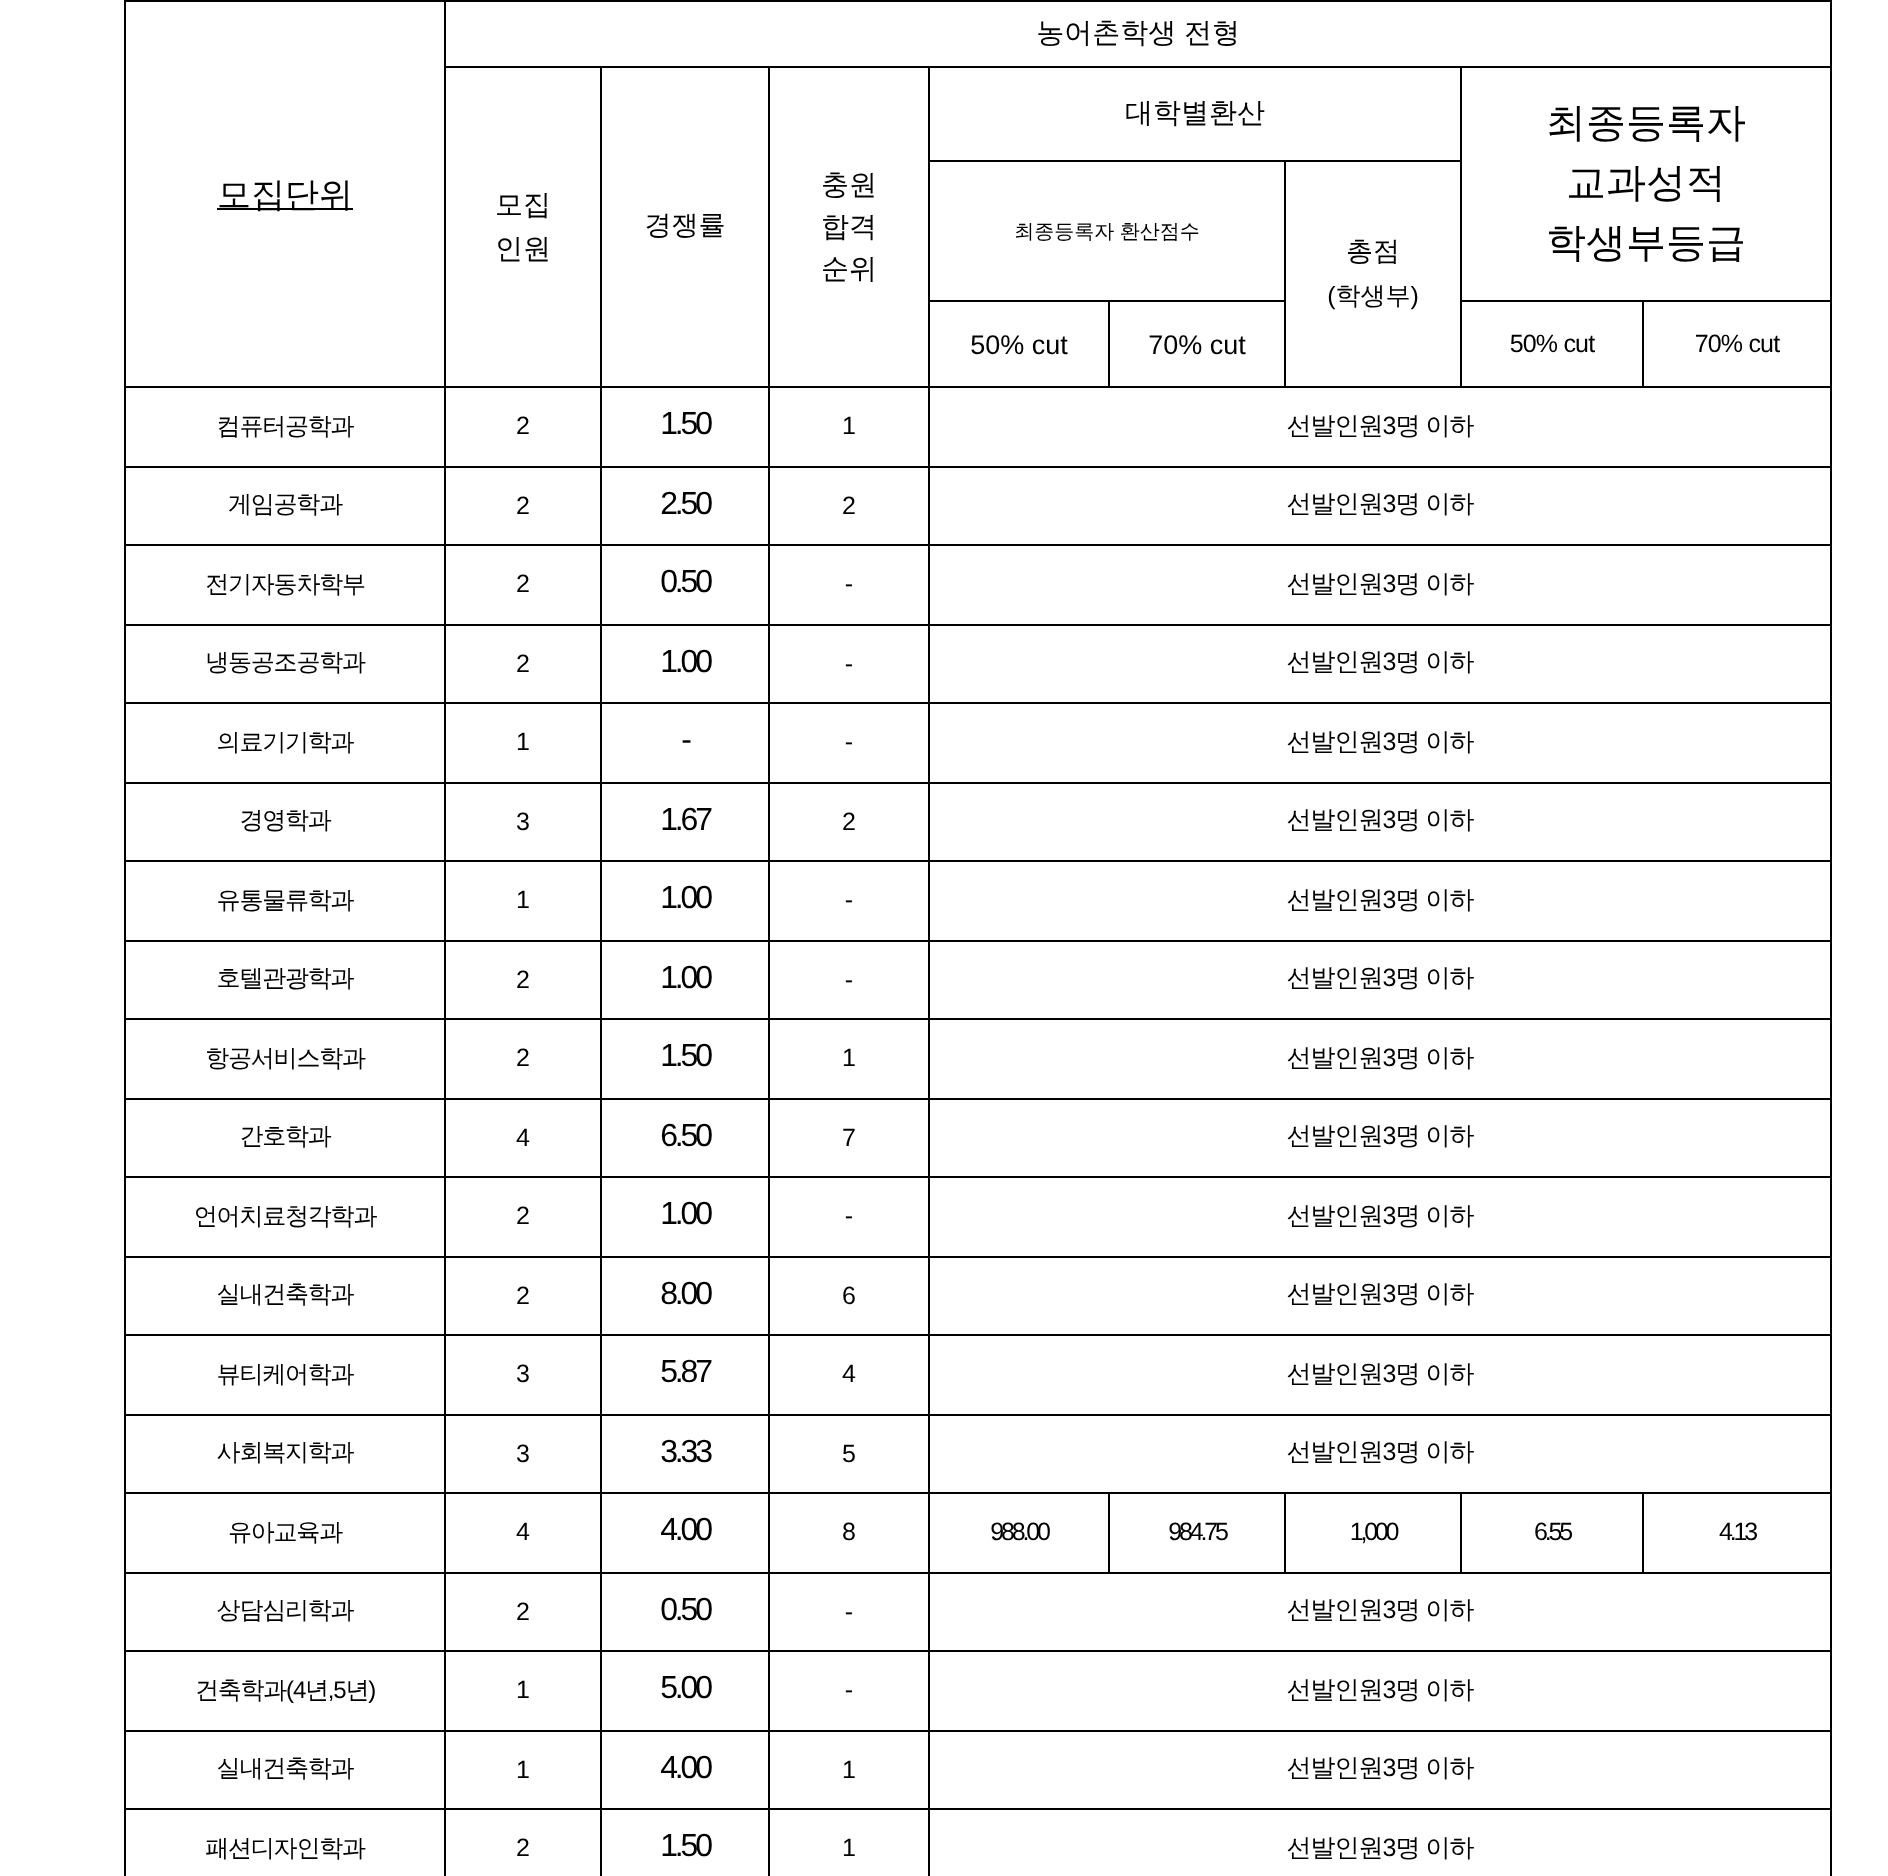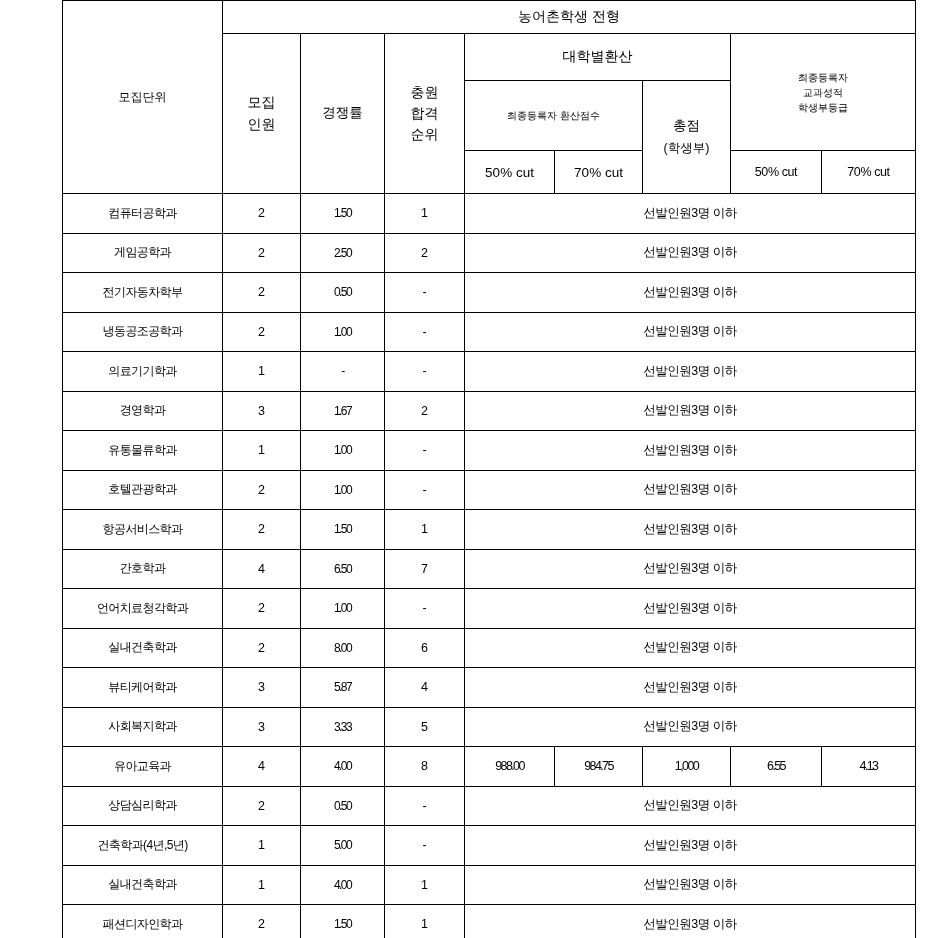--- a/index.html
+++ b/index.html
@@ -51,23 +51,24 @@
   col.c-rank   { width:  80px; }
   col.c-cut50  { width:  90px; }
   col.c-cut70  { width:  88px; }
   col.c-total  { width:  88px; }
   col.c-g50    { width:  91px; }
   col.c-g70    { width:  94px; }
 
   
   .h-unit {
     height: 190px;
-    font-size: 12px;
+    font-size: 17px;
     vertical-align: top;
     padding-top: 8px;
+    text-decoration: underline;
   }
   .h-track {
     height: 32px;
     font-size: 14px;
   }
   .h-sub {
     font-size: 14px;
     line-height: 1.45;
   }
   .h-quota, .h-ratio, .h-rank {
@@ -76,21 +77,21 @@
     vertical-align: top;
     padding-top: 14px;
     line-height: 1.5;
   }
   .h-group {
     height: 46px;
     font-size: 14px;
   }
   .h-grade-group {
     height: 84px;
-    font-size: 10px;
+    font-size: 20px;
     line-height: 1.5;
   }
   .h-score {
     height: 60px;
     font-size: 10px;
   }
   .h-total {
     height: 112px;
     font-size: 13.5px;
     line-height: 1.6;
@@ -107,21 +108,21 @@
   td.unit {
     text-align: left;
     padding-left: 10px;
     font-size: 12px;
     letter-spacing: -0.6px;
   }
   td.num {
     font-size: 12.5px;
   }
   td.num.dec {
-    font-size: 12px;
+    font-size: 16px;
     letter-spacing: -1.6px;
   }
   td.note {
     font-size: 12.5px;
     letter-spacing: -0.5px;
   }
   td.score {
     font-size: 12.5px;
     letter-spacing: -1.6px;
   }

